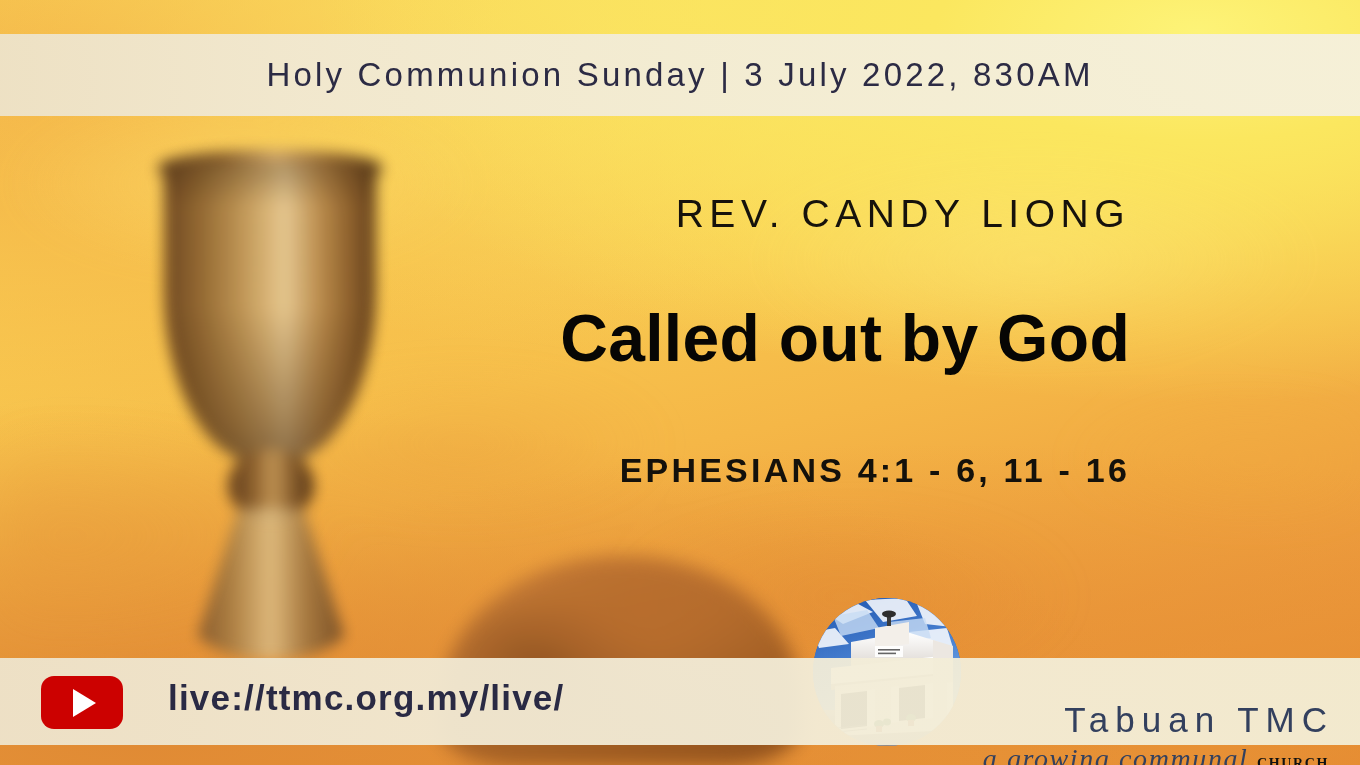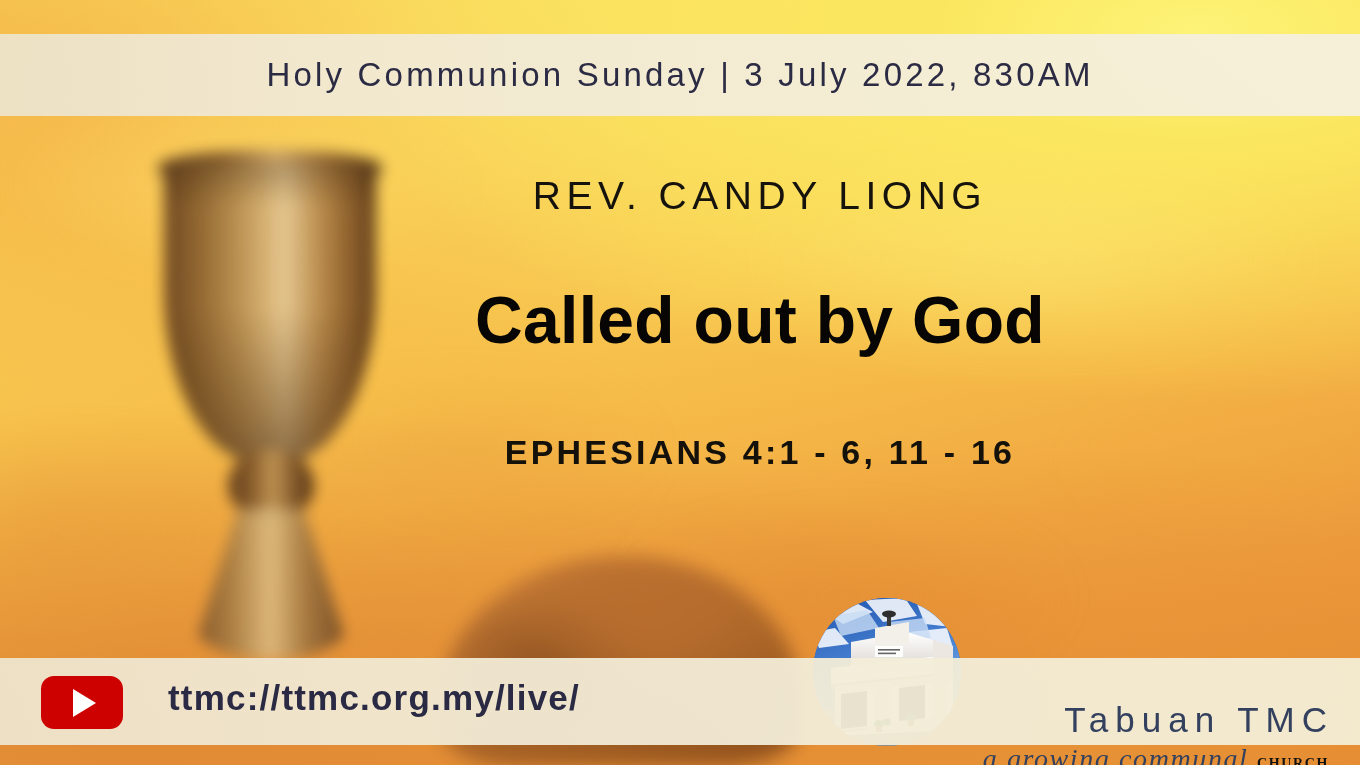--- a/index.html
+++ b/index.html
@@ -140,24 +140,24 @@
     font-weight: 400;
     letter-spacing: 3.2px;
     color: #2c2b44;
     white-space: nowrap;
   }
 
   
   .centre {
     position: absolute;
     left: 390px;
-    top: 132px;
+    top: 150px;
     width: 740px;
     height: 430px;
-    text-align: center;
+    text-align: right;
   }
   .speaker {
     margin: 0;
     padding-top: 42px;
     font-family: "Liberation Sans", sans-serif;
     font-size: 39px;
     font-weight: 400;
     letter-spacing: 5.5px;
     color: #16120c;
     white-space: nowrap;
@@ -383,21 +383,21 @@
       </g>
     </svg>
   </div>
 
   <div class="bottom-bar"></div>
 
   <div class="yt-icon">
     <div class="tri"></div>
   </div>
 
-  <div class="stream-url">ttmc://ttmc.org.my/live/</div>
+  <div class="stream-url">live://ttmc.org.my/live/</div>
 
   <div class="wordmark">
     <div class="wordmark-name">Tabuan TMC</div>
     <div class="wordmark-tag">
       <span class="tag-italic">a growing communal </span><span class="tag-caps">CHURCH.</span>
     </div>
   </div>
 
 </div>
 

